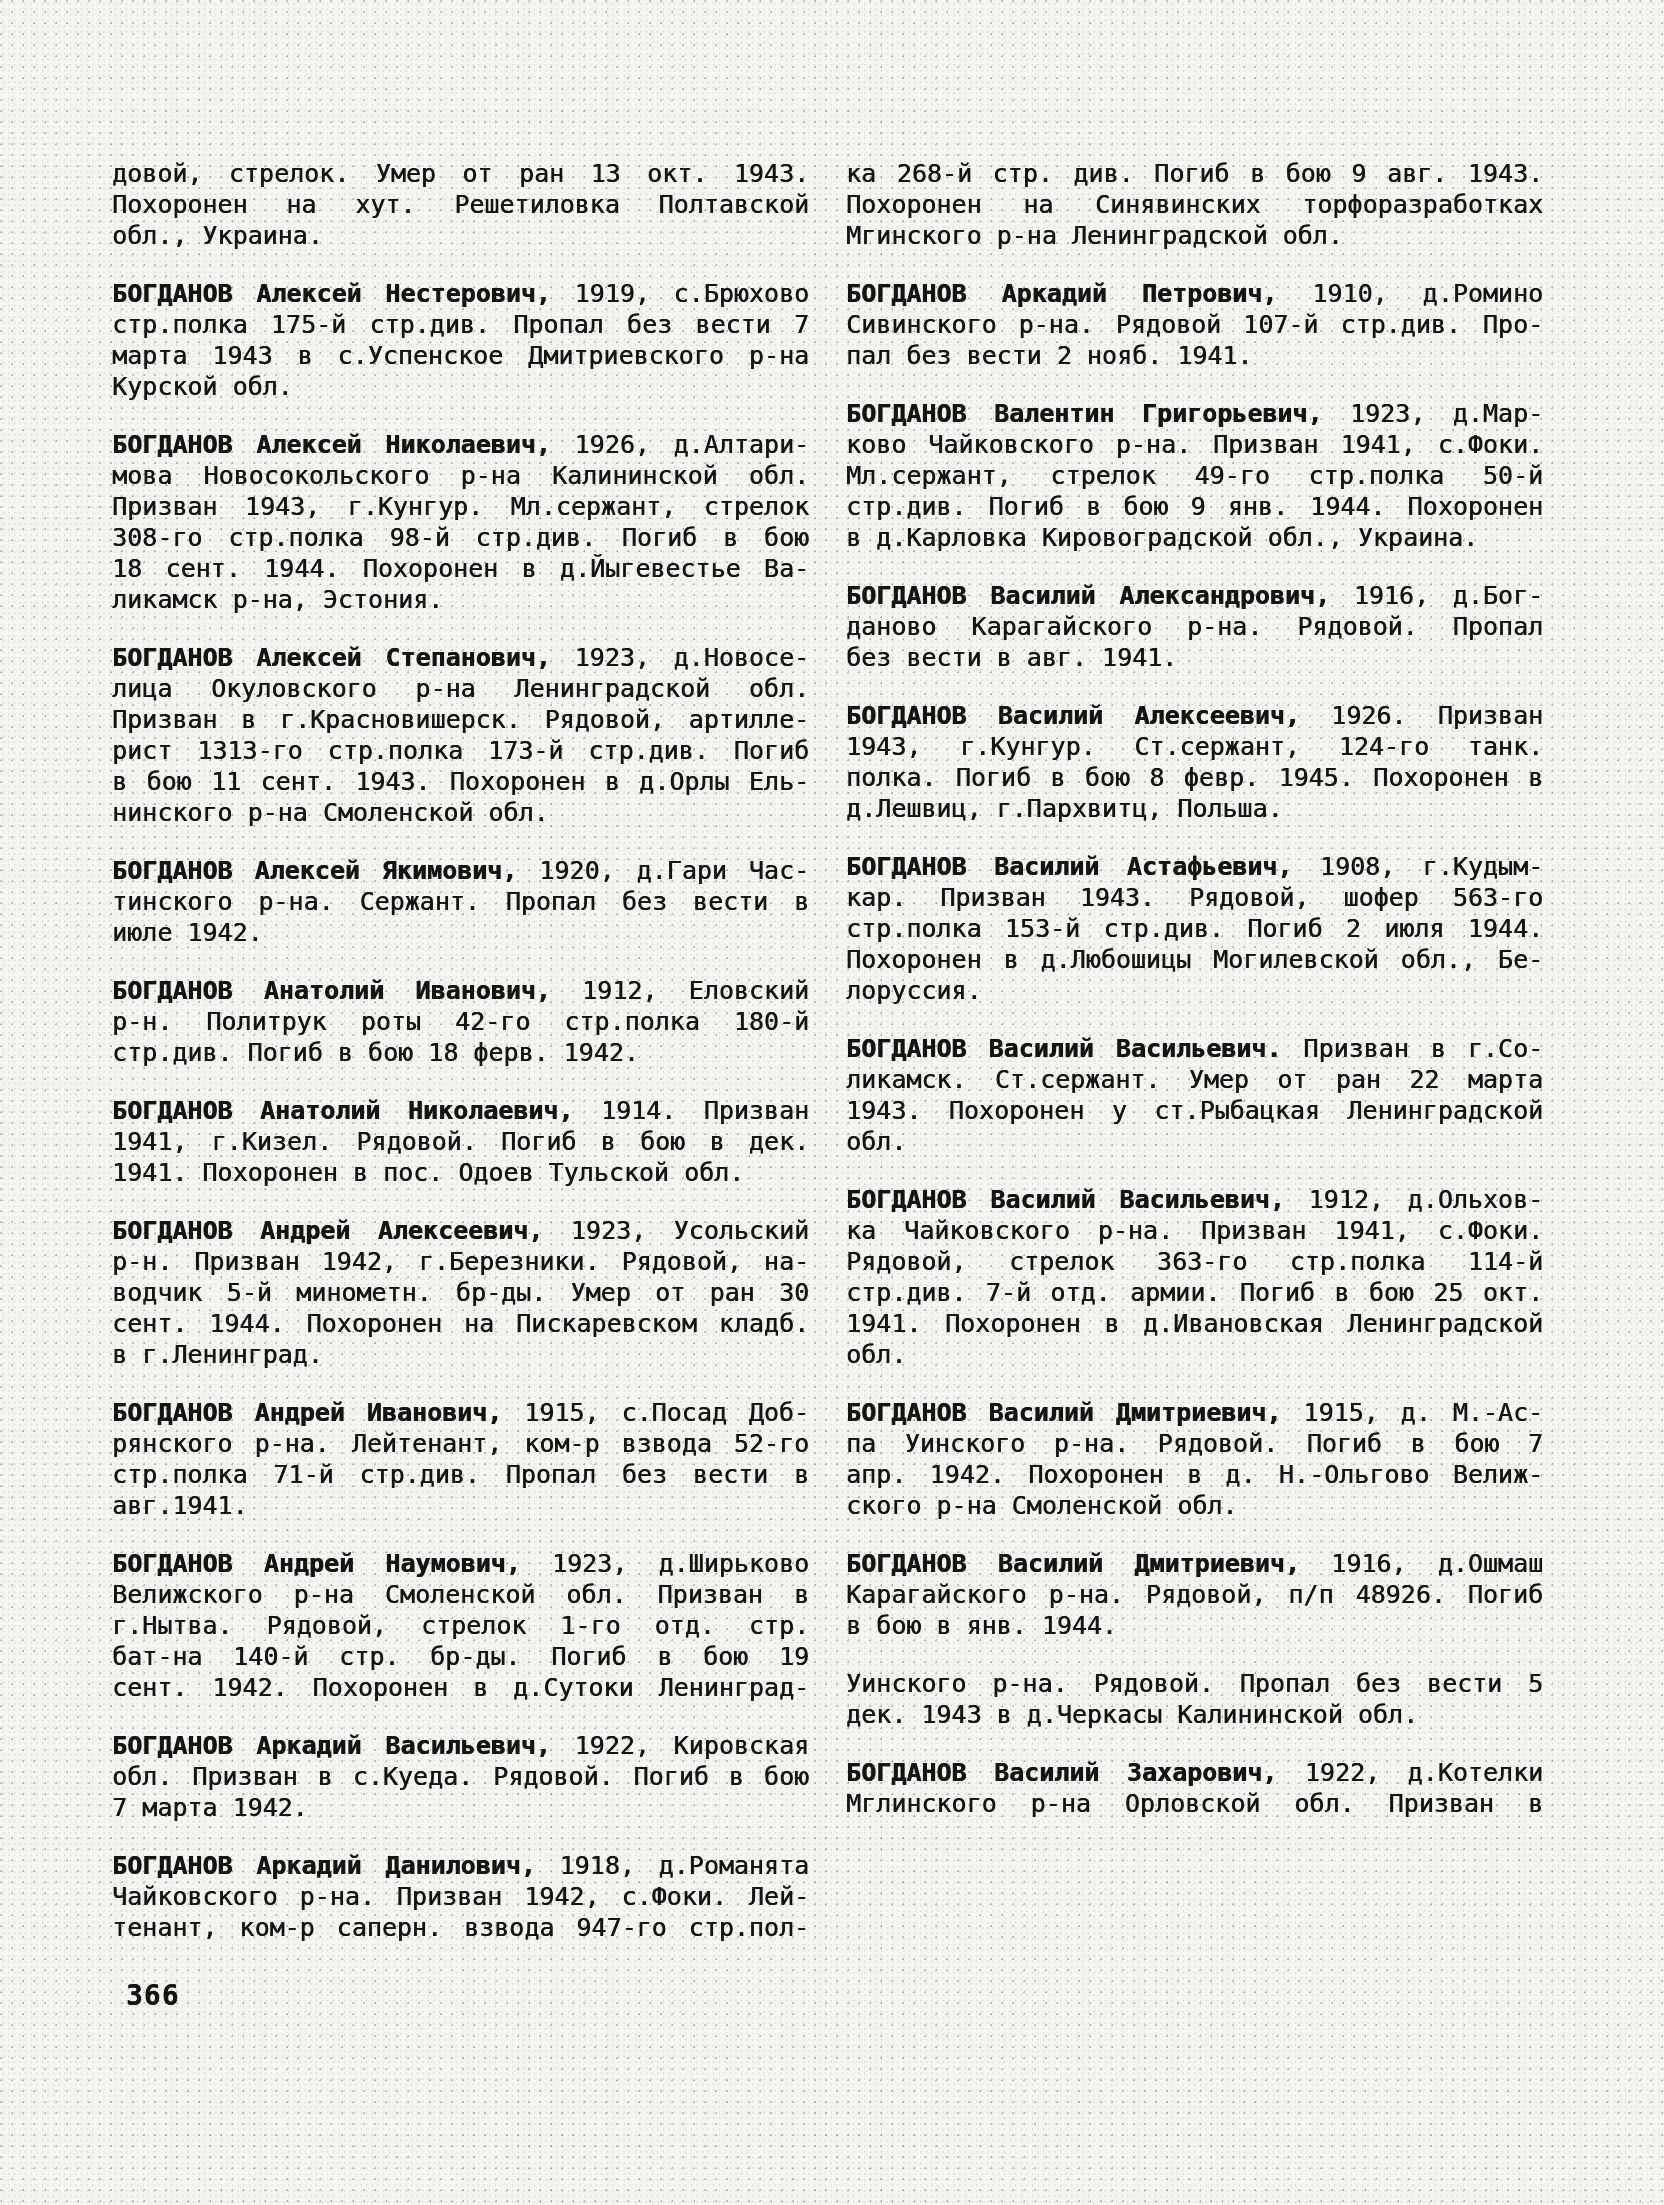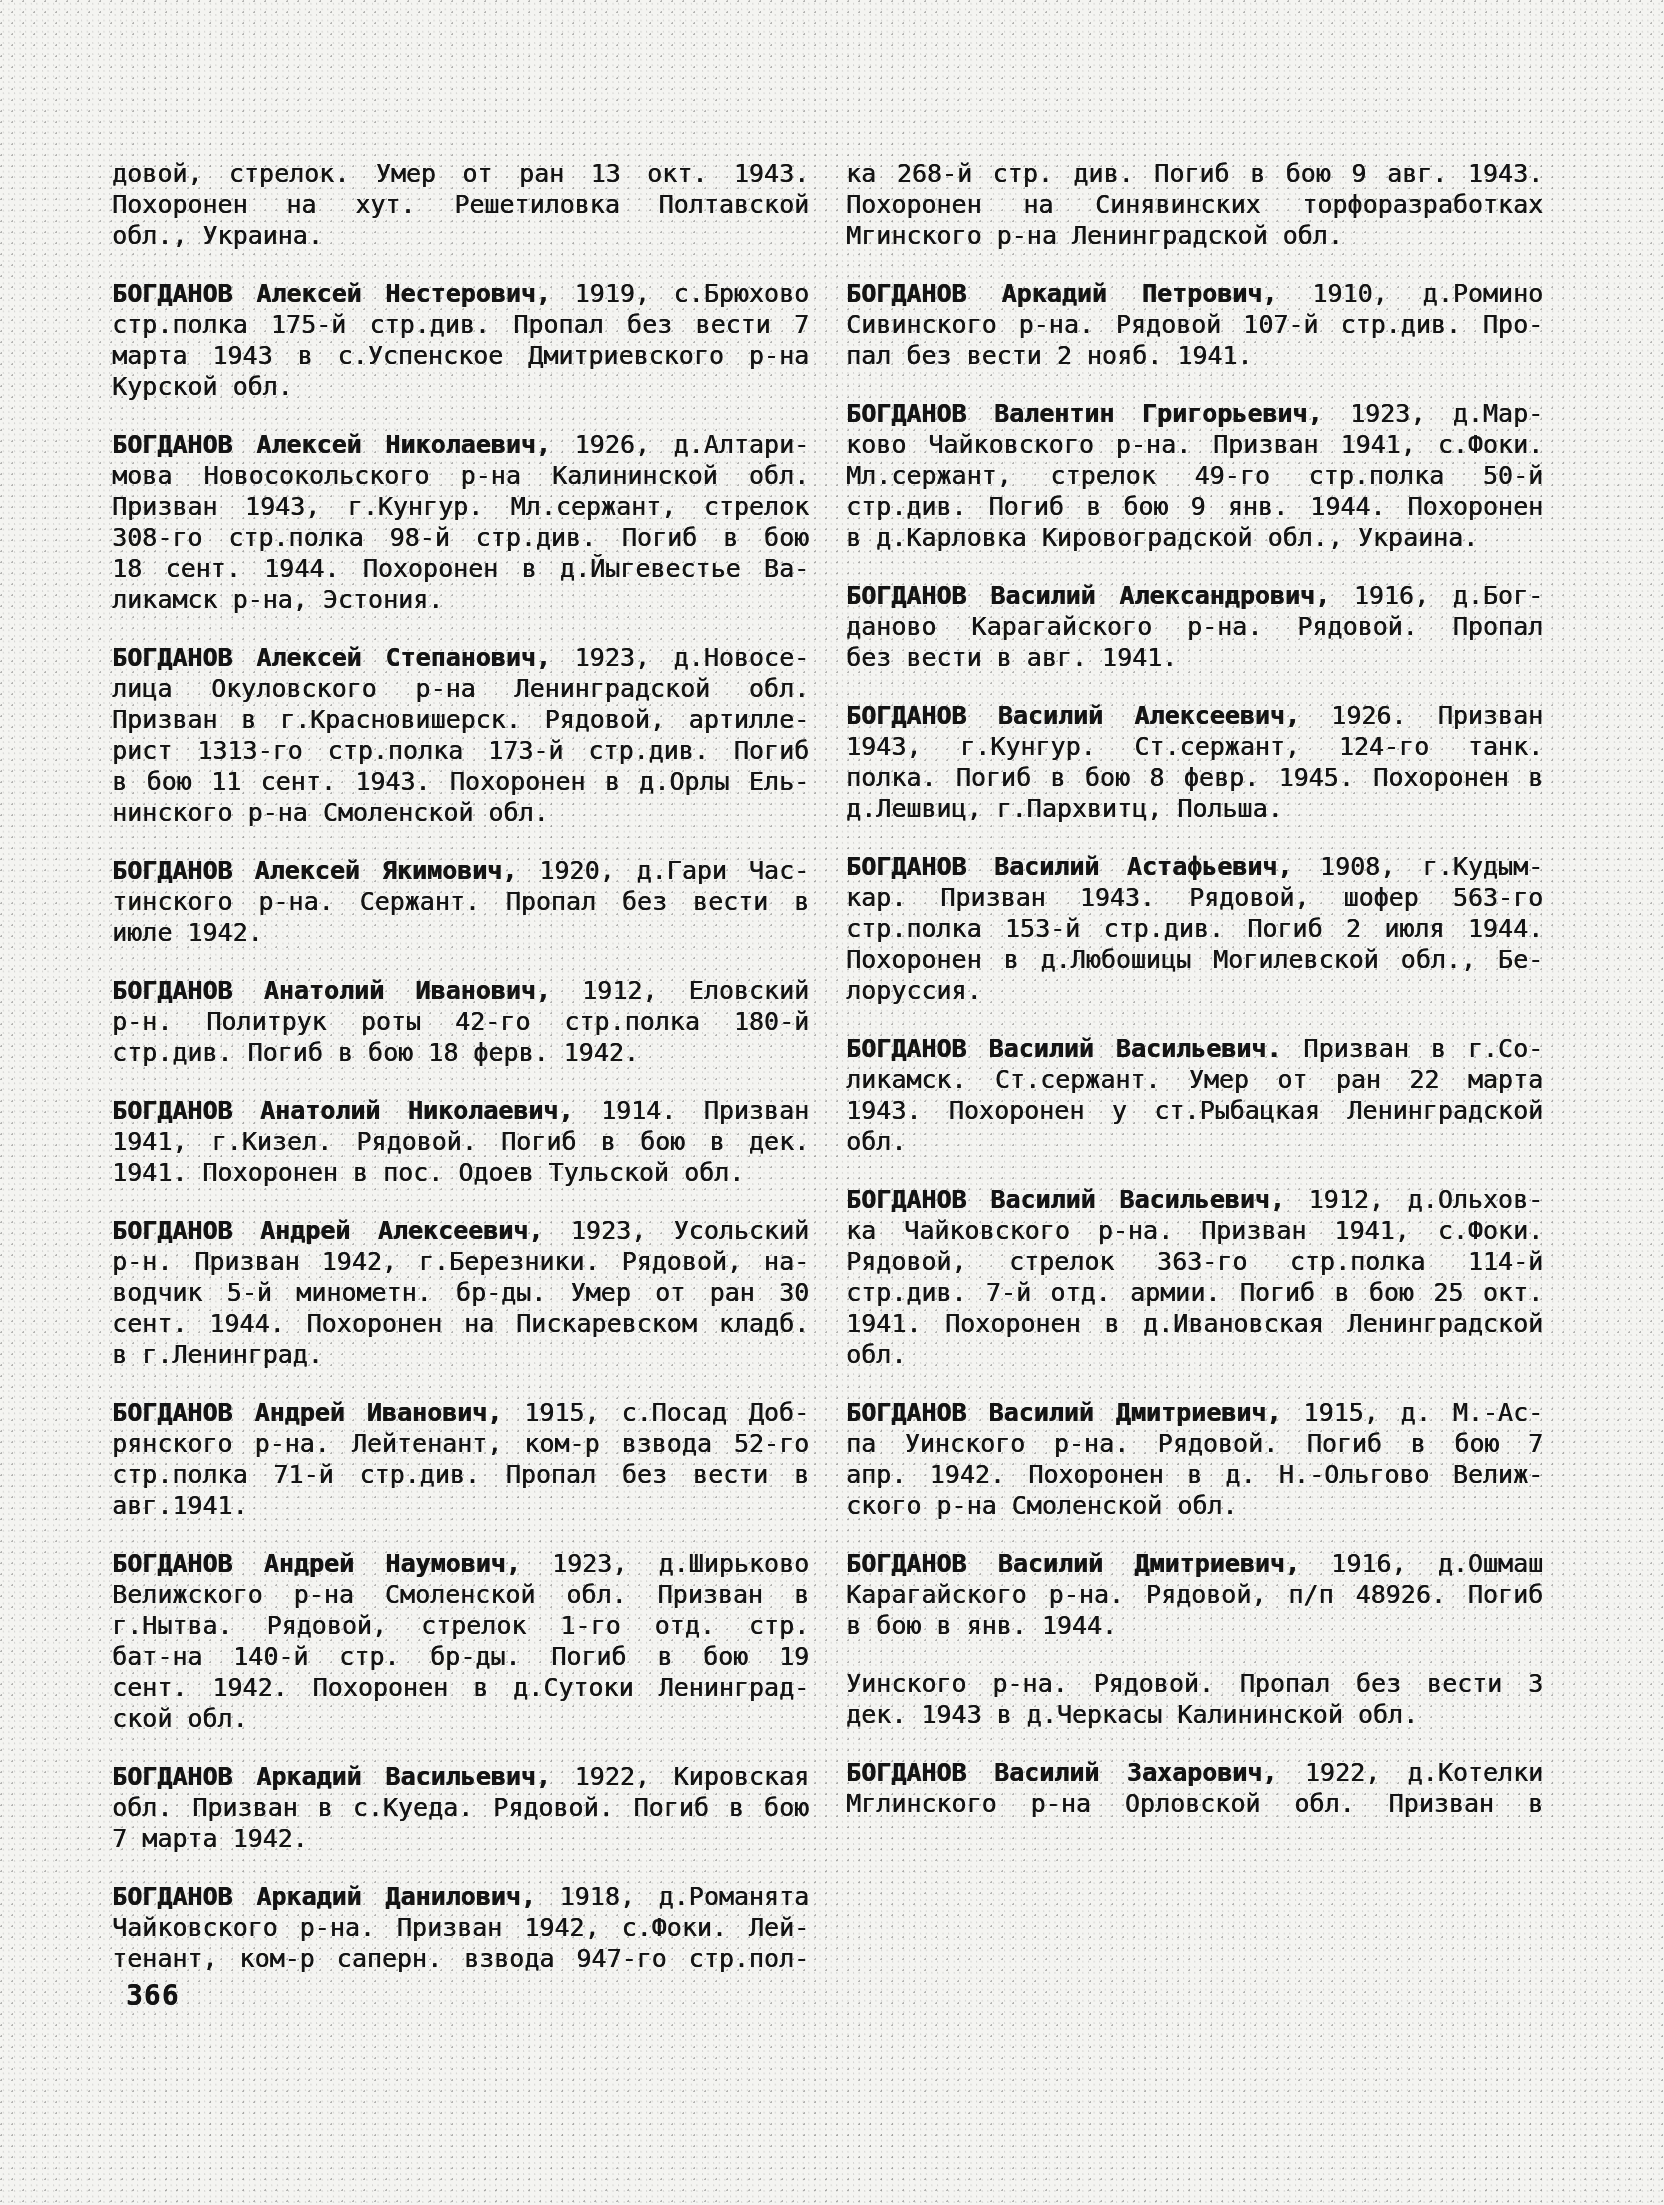--- a/index.html
+++ b/index.html
@@ -115,21 +115,20 @@
         <div class="line">рянского р-на. Лейтенант, ком-р взвода 52-го</div>
         <div class="line">стр.полка 71-й стр.див. Пропал без вести в</div>
         <div class="line endline">авг.1941.</div>
       </div>
       <div class="entry">
         <div class="line"><span class="name">БОГДАНОВ Андрей Наумович,</span> 1923, д.Ширьково</div>
         <div class="line">Велижского р-на Смоленской обл. Призван в</div>
         <div class="line">г.Нытва. Рядовой, стрелок 1-го отд. стр.</div>
         <div class="line">бат-на 140-й стр. бр-ды. Погиб в бою 19</div>
         <div class="line">сент. 1942. Похоронен в д.Сутоки Ленинград-</div>
-        <div class="line endline">ской обл.</div>
       </div>
       <div class="entry">
         <div class="line"><span class="name">БОГДАНОВ Аркадий Васильевич,</span> 1922, Кировская</div>
         <div class="line">обл. Призван в с.Куеда. Рядовой. Погиб в бою</div>
         <div class="line endline">7 марта 1942.</div>
       </div>
       <div class="entry">
         <div class="line"><span class="name">БОГДАНОВ Аркадий Данилович,</span> 1918, д.Романята</div>
         <div class="line">Чайковского р-на. Призван 1942, с.Фоки. Лей-</div>
         <div class="line">тенант, ком-р саперн. взвода 947-го стр.пол-</div>
@@ -190,21 +189,21 @@
         <div class="line">па Уинского р-на. Рядовой. Погиб в бою 7</div>
         <div class="line">апр. 1942. Похоронен в д. Н.-Ольгово Велиж-</div>
         <div class="line endline">ского р-на Смоленской обл.</div>
       </div>
       <div class="entry">
         <div class="line"><span class="name">БОГДАНОВ Василий Дмитриевич,</span> 1916, д.Ошмаш</div>
         <div class="line">Карагайского р-на. Рядовой, п/п 48926. Погиб</div>
         <div class="line endline">в бою в янв. 1944.</div>
       </div>
       <div class="entry">
-        <div class="line">Уинского р-на. Рядовой. Пропал без вести 3</div>
+        <div class="line">Уинского р-на. Рядовой. Пропал без вести 5</div>
         <div class="line endline">дек. 1943 в д.Черкасы Калининской обл.</div>
       </div>
       <div class="entry">
         <div class="line"><span class="name">БОГДАНОВ Василий Захарович,</span> 1922, д.Котелки</div>
         <div class="line">Мглинского р-на Орловской обл. Призван в</div>
       </div>
     </div>
   <div class="page-number">366</div>
 </div>
 

